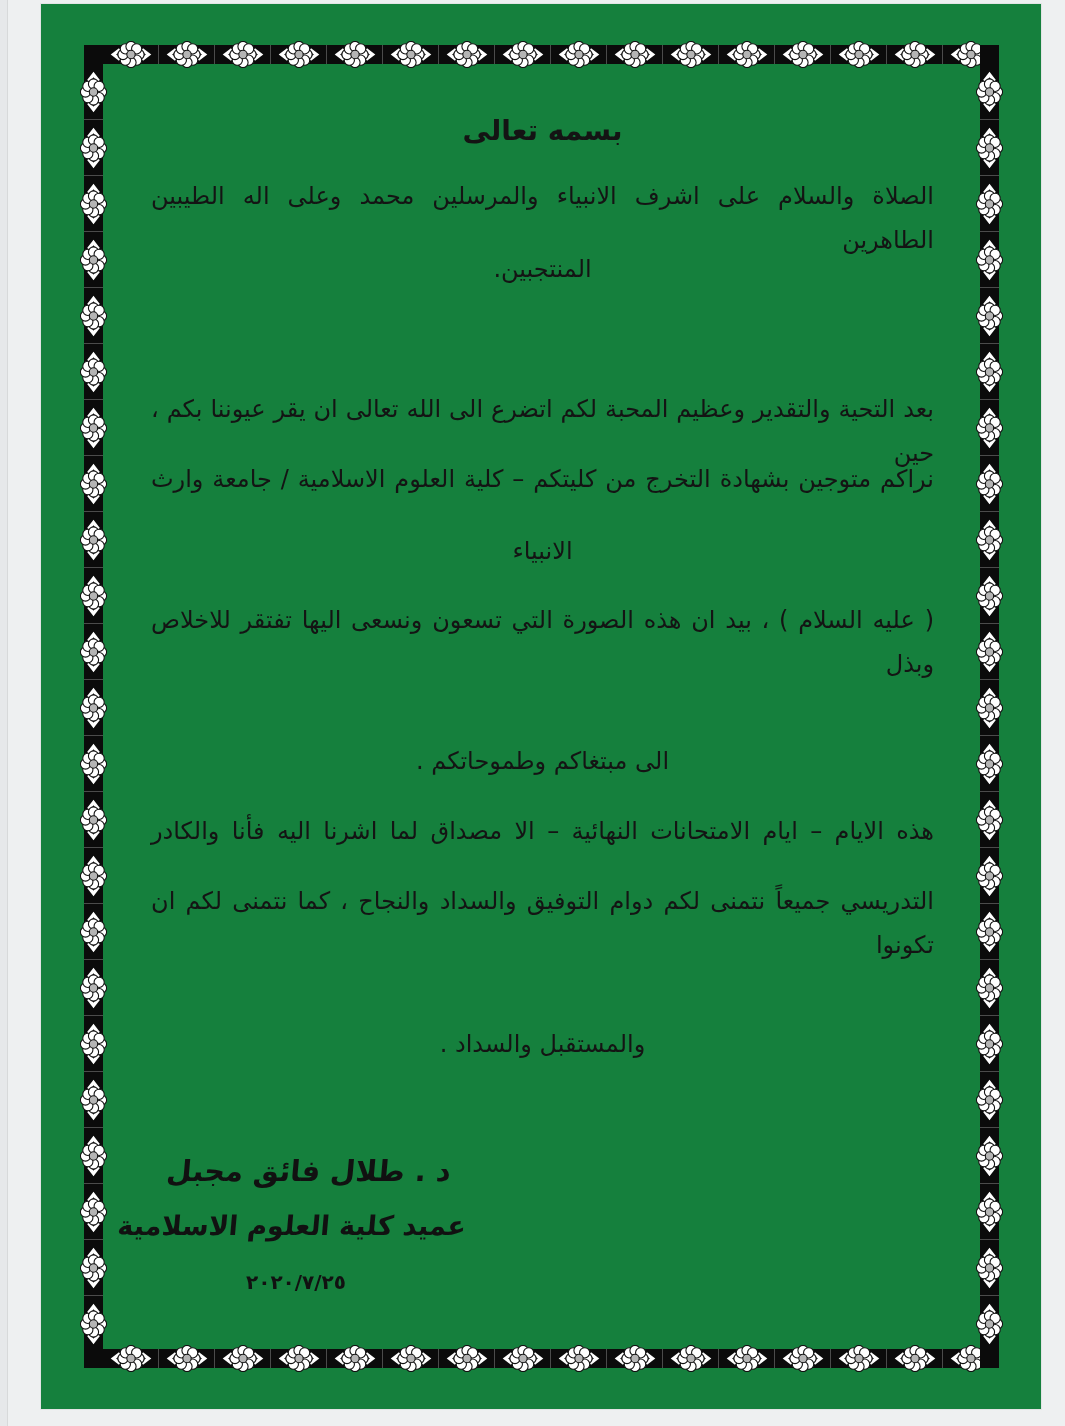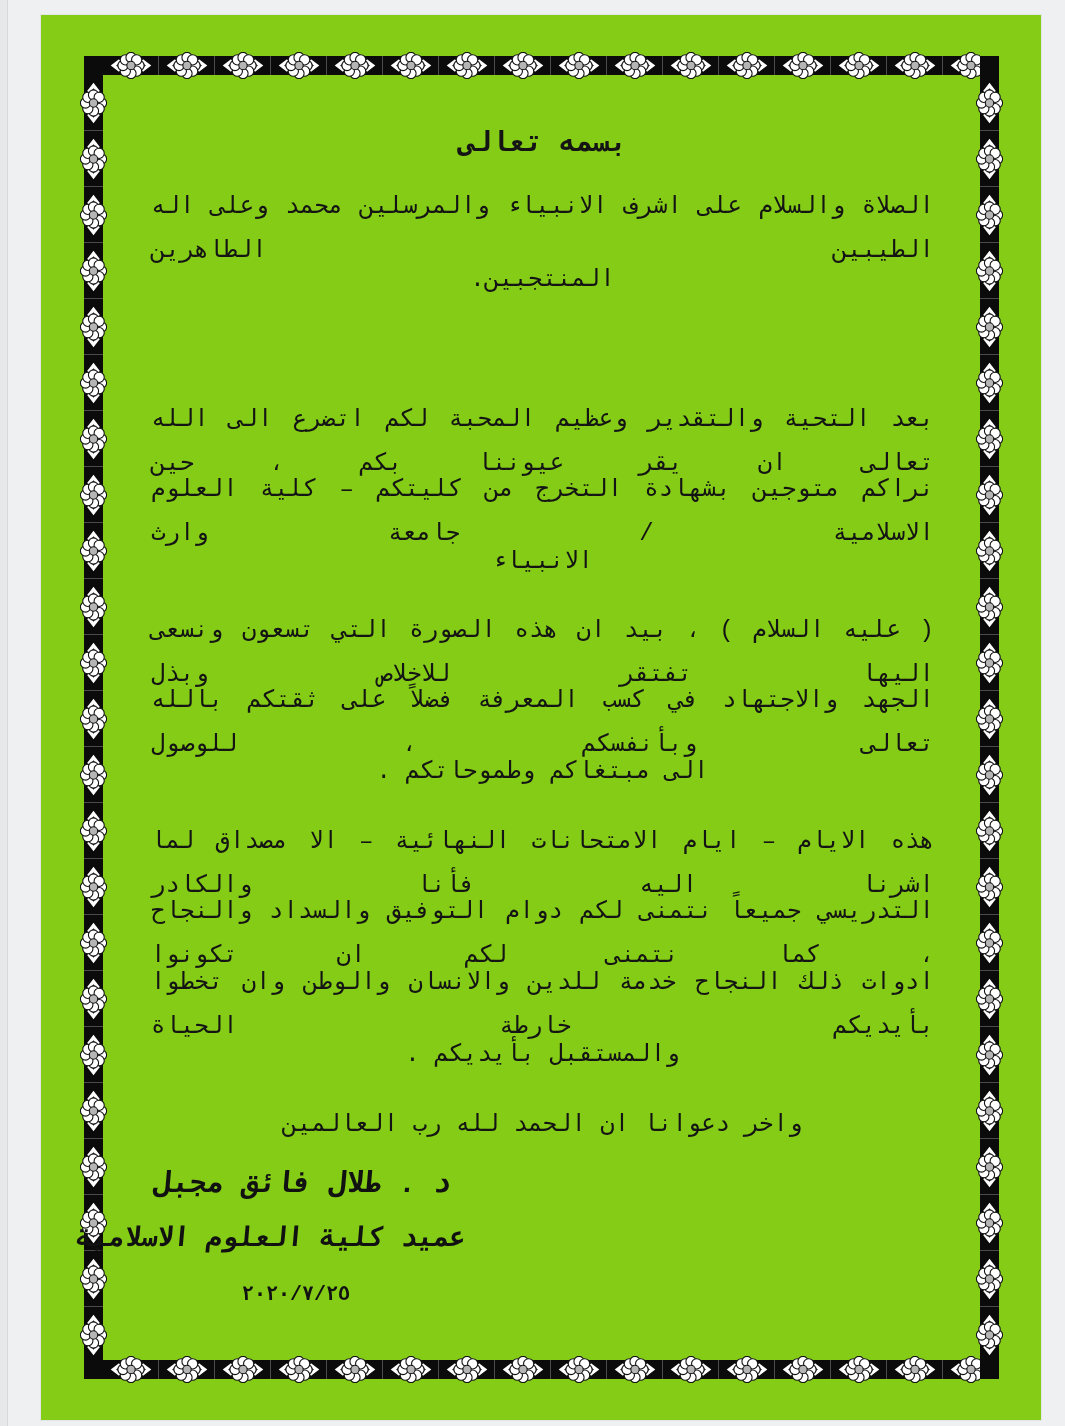--- a/index.html
+++ b/index.html
@@ -6,22 +6,22 @@
   body{
     width:1065px;height:1426px;position:relative;overflow:hidden;
     background:#eef0f1;
     font-family:"DejaVu Sans",sans-serif;
   }
   .left-strip{
     position:absolute;left:0;top:0;width:7px;height:1426px;
     background:#e6e8ea;border-right:1px solid #d7d9da;
   }
   .page{
-    position:absolute;left:40px;top:14px;width:1002px;height:1407px;
-    background:#84cc16;border:1px solid #e2e4e5;box-sizing:border-box;font-family:Liberation Mono, monospace;
+    position:absolute;left:40px;top:3px;width:1002px;height:1407px;
+    background:#15803d;border:1px solid #e2e4e5;box-sizing:border-box;
   }
   .frame{position:absolute;left:39px;top:37px;pointer-events:none}
   .content{
     position:absolute;left:110px;right:107px;top:0;bottom:0;
     direction:rtl;color:#141414;
   }
   .basmala{
     position:absolute;left:0;right:0;top:110px;text-align:center;
     font-size:28px;font-weight:bold;
   }
@@ -107,26 +107,23 @@
 
   <div class="content">
     <div class="basmala">بسمه تعالى</div>
 
     <div class="line just" style="top:170px">الصلاة والسلام على اشرف الانبياء والمرسلين محمد وعلى اله الطيبين الطاهرين</div>
     <div class="line right" style="top:243px">المنتجبين.</div>
     <div class="line just" style="top:383px">بعد التحية والتقدير وعظيم المحبة لكم اتضرع الى الله تعالى ان يقر عيوننا بكم ، حين</div>
     <div class="line just" style="top:453px">نراكم متوجين بشهادة التخرج من كليتكم – كلية العلوم الاسلامية / جامعة وارث</div>
     <div class="line right" style="top:525px">الانبياء</div>
     <div class="line just" style="top:594px">( عليه السلام ) ، بيد ان هذه الصورة التي تسعون ونسعى اليها تفتقر للاخلاص وبذل</div>
-    <div class="line just" style="top:664px">الجهد والاجتهاد في كسب المعرفة فضلاً على ثقتكم بالله تعالى وبأنفسكم ، للوصول</div>
     <div class="line right" style="top:735px">الى مبتغاكم وطموحاتكم .</div>
     <div class="line just" style="top:805px">هذه الايام – ايام الامتحانات النهائية – الا مصداق لما اشرنا اليه فأنا والكادر</div>
     <div class="line just" style="top:875px">التدريسي جميعاً نتمنى لكم دوام التوفيق والسداد والنجاح ، كما نتمنى لكم ان تكونوا</div>
-    <div class="line just" style="top:946px">ادوات ذلك النجاح خدمة للدين والانسان والوطن وان تخطوا بأيديكم خارطة الحياة</div>
-    <div class="line right" style="top:1018px">والمستقبل بأيديكم .</div>
-    <div class="line center" style="top:1088px">واخر دعوانا ان الحمد لله رب العالمين</div>
+    <div class="line right" style="top:1018px">والمستقبل والسداد .</div>
   </div>
 
   <div class="sig sig-name calligraphy">د . طلال فائق مجبل</div>
   <div class="sig sig-role calligraphy">عميد كلية العلوم الاسلامية</div>
   <div class="sig sig-date"><span dir="ltr">٢٠٢٠/٧/٢٥</span></div>
 
 </div>
 
 </body></html>

